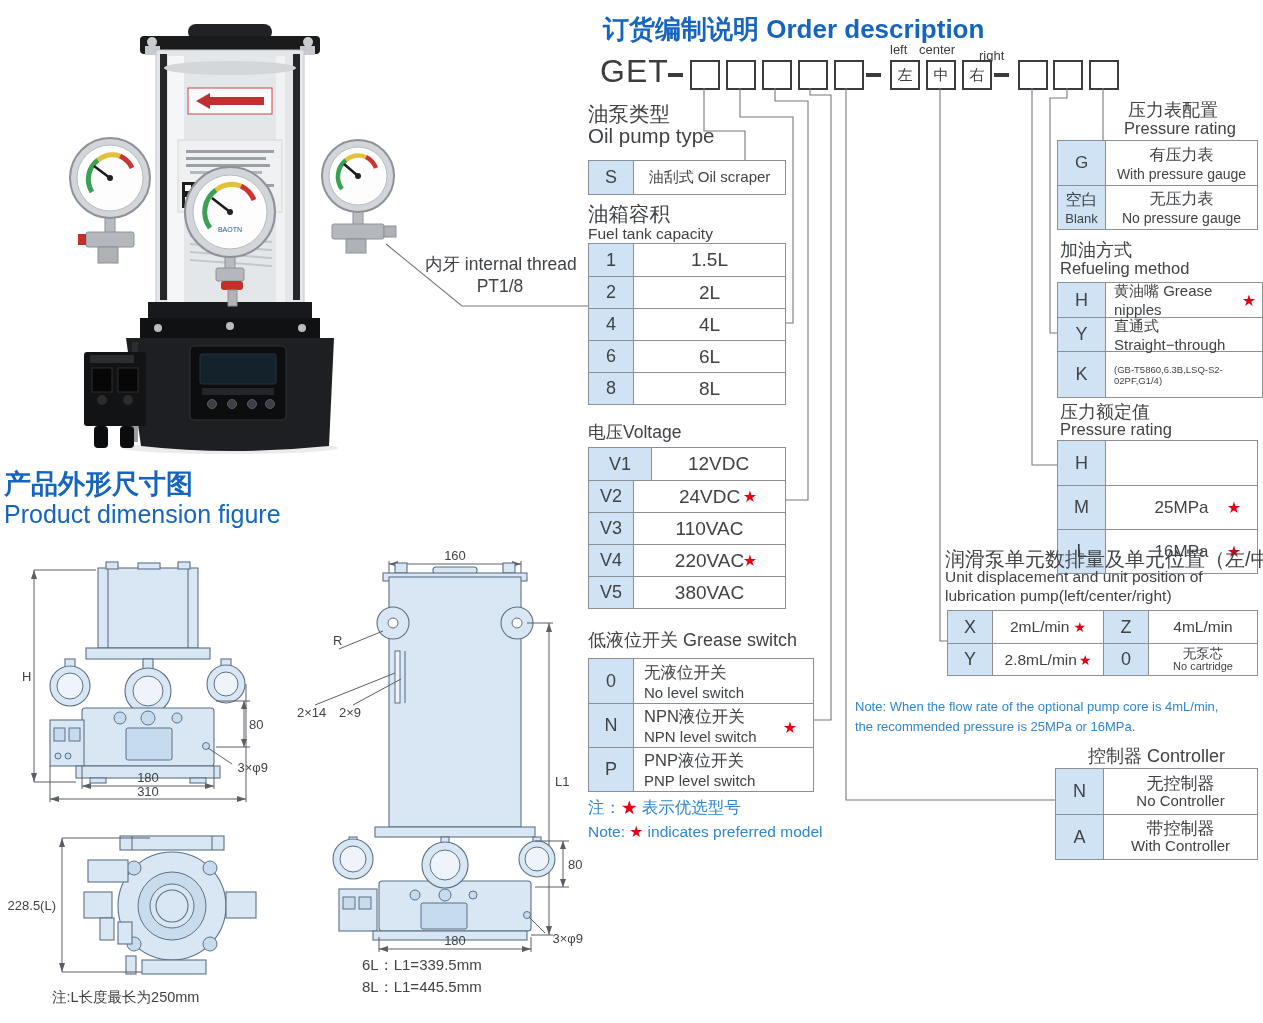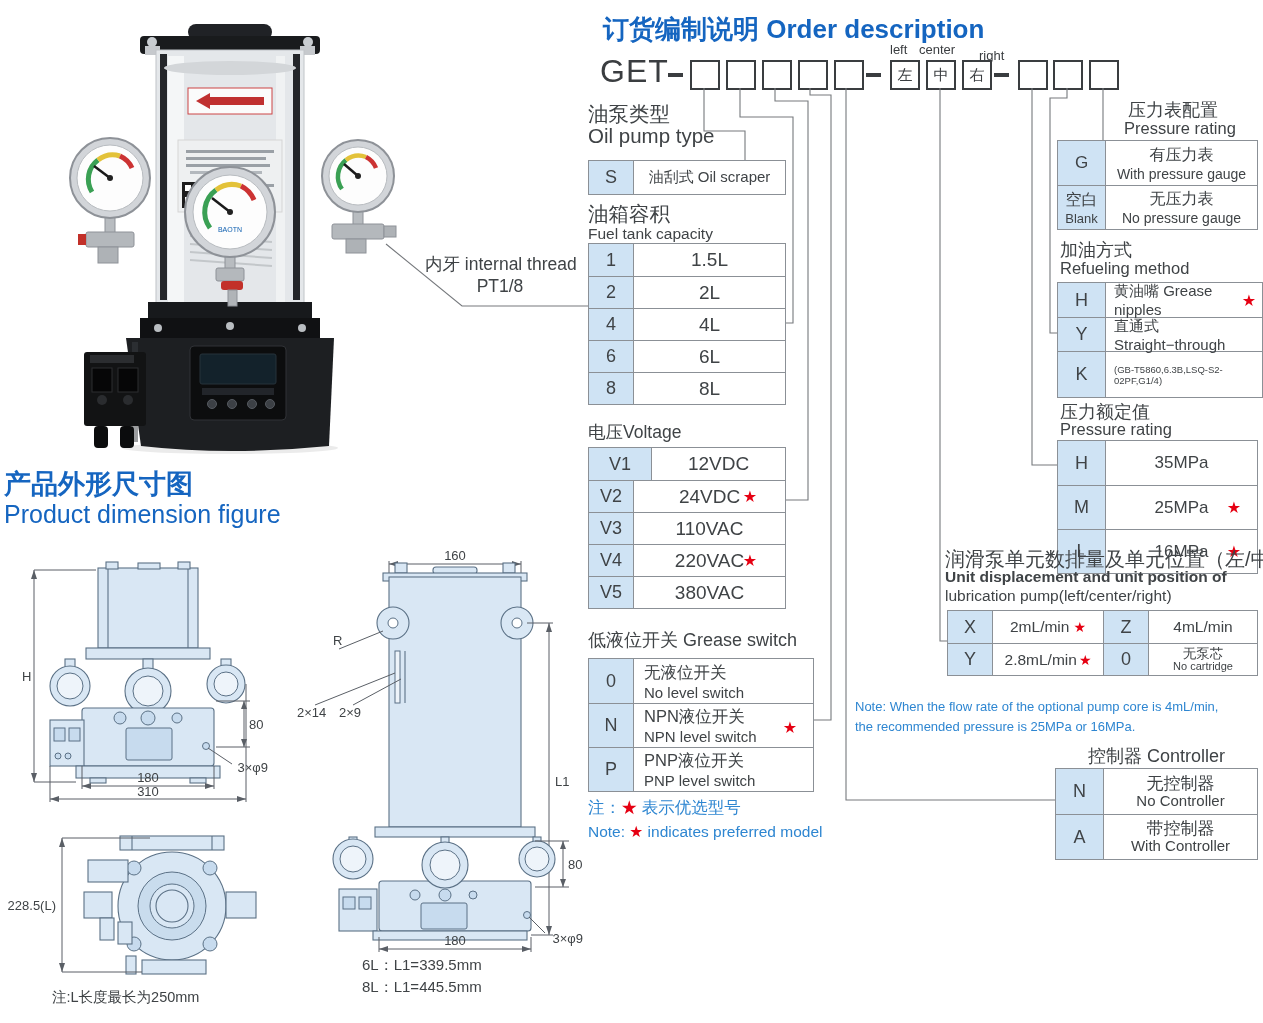--- a/index.html
+++ b/index.html
@@ -346,43 +346,39 @@
         <span style="font-size:9.5px;">(GB-T5860,6.3B,LSQ-S2-02PF,G1/4)</span>
       </div>
     </div>
   </div>
 
   <div class="hcn" style="left:1060px;top:400px;font-size:18px;">压力额定值</div>
   <div class="hcn" style="left:1060px;top:420px;font-size:16.5px;">Pressure rating</div>
   <div class="tbl" style="left:1057px;top:440px;width:201px;">
     <div class="trow" style="height:44px;">
       <div class="code" style="width:48px;">H</div>
-      <div class="lblc" style="font-size:17px;">
-          <span>35MPa</span>
-          <span class="star-abs" style="right:16px;"></span>
-        </div>
     </div>
     <div class="trow" style="height:44px;">
       <div class="code" style="width:48px;">M</div>
       <div class="lblc" style="font-size:17px;">
           <span>25MPa</span>
           <span class="star-abs" style="right:16px;">★</span>
         </div>
     </div>
     <div class="trow" style="height:44px;">
       <div class="code" style="width:48px;">L</div>
       <div class="lblc" style="font-size:17px;">
           <span>16MPa</span>
           <span class="star-abs" style="right:16px;">★</span>
         </div>
     </div>
   </div>
 
   <div class="hcn" style="left:945px;top:546px;font-size:20px;white-space:nowrap;">润滑泵单元数排量及单元位置（左/中/右）</div>
-  <div class="hcn" style="left:945px;top:568px;font-size:15.5px;white-space:nowrap;font-weight:bold;">Unit displacement and unit position of</div>
+  <div class="hcn" style="left:945px;top:568px;font-size:15.5px;white-space:nowrap;">Unit displacement and unit position of</div>
   <div class="hcn" style="left:945px;top:587px;font-size:15.5px;white-space:nowrap;">lubrication pump(left/center/right)</div>
   <div class="tbl" style="left:947px;top:610px;width:311px;">
     <div class="trow" style="height:32px;">
       <div class="code" style="width:45px;">X</div>
       <div class="lblc" style="flex:0 0 111px;font-size:15.5px;border-right:1px solid #8b9096;box-sizing:border-box;">
         <span>2mL/min</span>
           <span class="star" style="margin-left:4px;font-size:14px;">★</span>
       </div>
       <div class="code" style="width:45px;">Z</div>
       <div class="lblc" style="font-size:15.5px;">

